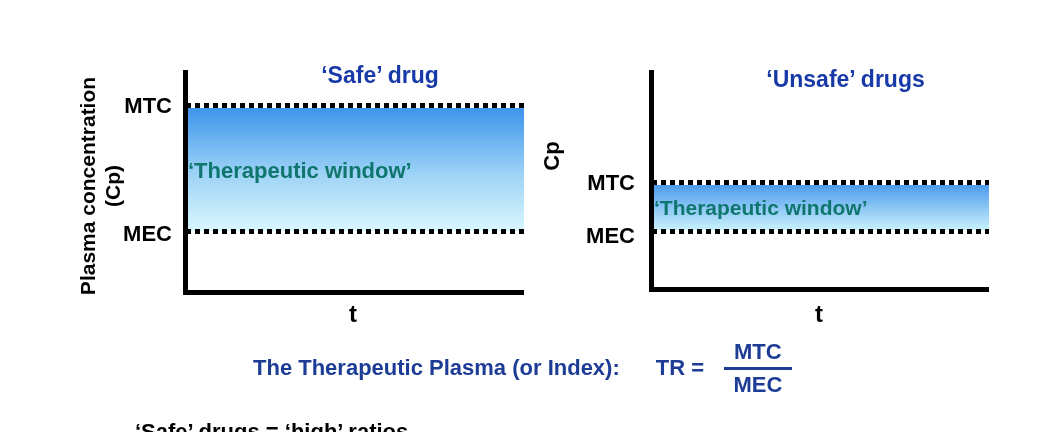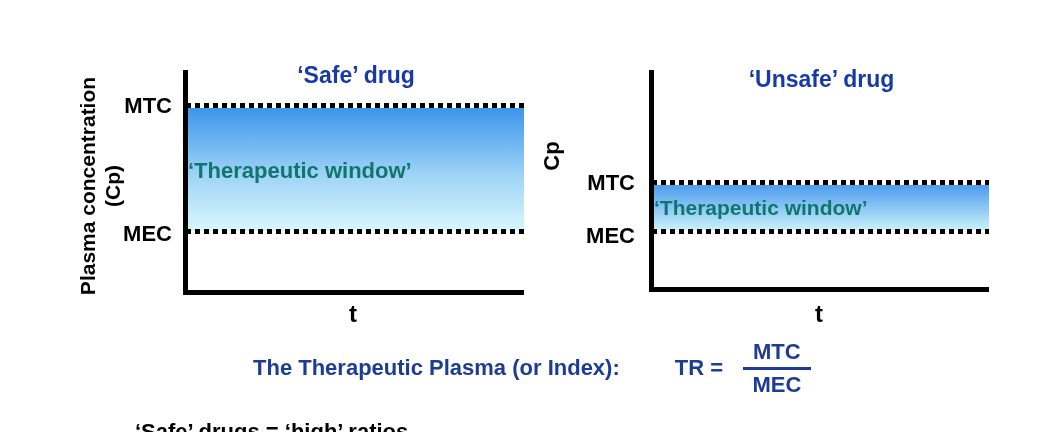--- a/index.html
+++ b/index.html
@@ -15,26 +15,26 @@
   .dotted{
     height:5px;
     background:repeating-linear-gradient(90deg,#000 0 5px,transparent 5px 9px);
   }
   
   .band-left{background:linear-gradient(180deg,#3d95ec 0%,#9fd4f6 55%,#d9f7fe 100%);}
   .band-right{background:linear-gradient(180deg,#4d9bee 0%,#c9f1fb 100%);}
   
   .black-label{color:#000;font-size:22px;line-height:24px;white-space:nowrap;}
   .tick-label{color:#000;font-size:22px;text-align:right;white-space:nowrap;}
-  .chart-title{color:#1839a8;font-size:23px;text-align:center;white-space:nowrap;}
+  .chart-title{color:#1839a8;font-size:23px;text-align:center;white-space:nowrap;padding-left:24px;}
   .window-label{color:#0f766e;font-size:22px;text-align:left;white-space:nowrap;}
   .t-label{color:#000;font-size:24px;text-align:center;}
   .rot{transform:rotate(-90deg);transform-origin:center center;text-align:center;}
   .formula-row{display:flex;align-items:center;color:#1c3c96;font-size:22px;white-space:nowrap;}
-  .formula-lhs{margin-left:55px;}
+  .formula-lhs{margin-left:36px;}
   .fraction{display:inline-flex;flex-direction:column;align-items:center;margin-left:20px;font-size:22px;}
   .fraction .num{border-bottom:3px solid #1c3c96;padding:0 10px 2px;}
   .fraction .den{padding-top:2px;}
   .clipped-footer{color:#000;font-size:22px;white-space:nowrap;}
 </style>
 </head>
 <body>
 
 <div id="stage">
 
@@ -55,21 +55,21 @@
 
   <div class="abs window-label" style="left:188px;top:158px;width:336px;">‘Therapeutic window’</div>
 
   <div class="abs vaxis" style="left:183px;top:70px;height:225px;"></div>
   <div class="abs haxis" style="left:183px;top:290px;width:341px;"></div>
 
   <div class="abs t-label" style="left:185px;top:300px;width:336px;">t</div>
 
   <div class="abs rot black-label" style="left:522px;top:144px;width:60px;font-size:22px;">Cp</div>
 
-  <div class="abs chart-title" style="left:654px;top:66px;width:335px;">‘Unsafe’ drug</div>
+  <div class="abs chart-title" style="left:654px;top:66px;width:335px;">‘Unsafe’ drugs</div>
 
   <div class="abs tick-label" style="left:565px;top:170px;width:70px;">MTC</div>
   <div class="abs tick-label" style="left:565px;top:223px;width:70px;">MEC</div>
 
   <div class="abs band-right" style="left:654px;top:185px;width:335px;height:45px;"></div>
 
   <div class="abs dotted" style="left:652px;top:180px;width:337px;"></div>
   <div class="abs dotted" style="left:652px;top:229px;width:337px;"></div>
 
   <div class="abs window-label" style="left:654px;top:196px;width:335px;font-size:21px;">‘Therapeutic window’</div>

